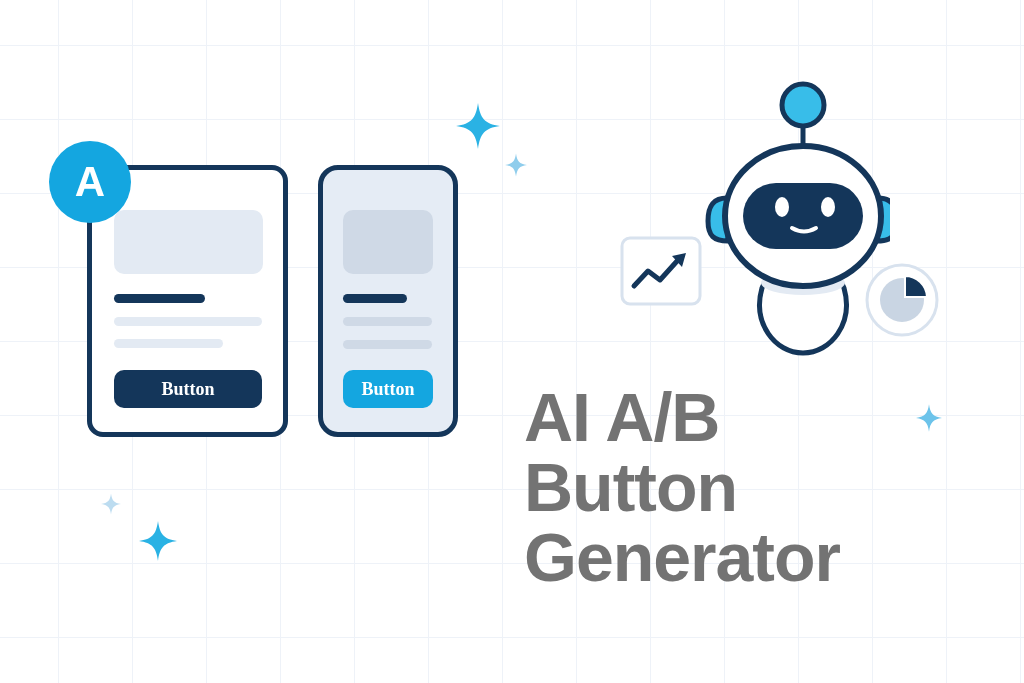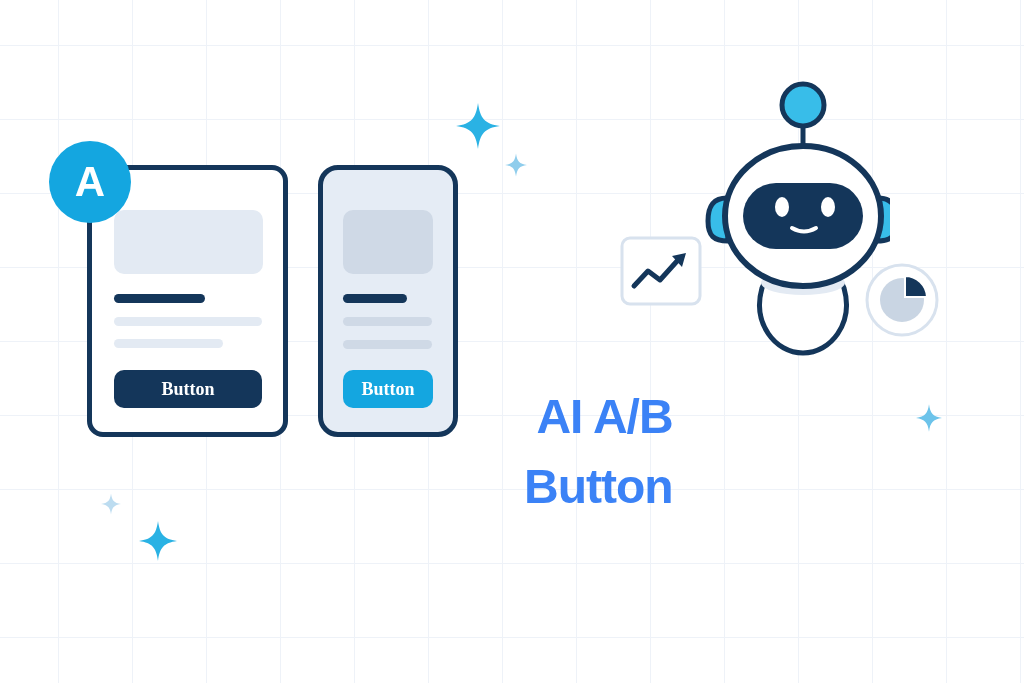--- a/index.html
+++ b/index.html
@@ -26,21 +26,21 @@
     position:absolute; border-radius:10px; color:#ffffff;
     font-weight:bold; font-size:18px; display:flex; align-items:center; justify-content:center;font-family:Liberation Serif, serif;
   }
   .badge {
     position:absolute; left:49px; top:141px; width:82px; height:82px; border-radius:50%;
     background:#14a6e0; color:#fff; font-weight:bold; font-size:42px;
     display:flex; align-items:center; justify-content:center;
   }
   .title {
     position:absolute; left:524px; top:382px;
-    color:#3b82f6; font-weight:bold; font-size:48px; line-height:70px; letter-spacing:-1px;text-align:right;
+    color:#737373; font-weight:bold; font-size:68px; line-height:70px; letter-spacing:-1px;
   }
   .title div { white-space:nowrap; }
 </style>
 </head>
 <body>
 
 <div class="card card-a">
   <div class="ph-img" style="left:22px;top:40px;width:149px;height:64px;background:#e3eaf3;"></div>
   <div class="bar" style="left:22px;top:124px;width:91px;background:#14365a;"></div>
   <div class="bar" style="left:22px;top:147px;width:148px;background:#e3eaf3;"></div>
@@ -102,13 +102,14 @@
 
   <ellipse cx="82" cy="129" rx="7" ry="10" fill="#ffffff"></ellipse>
   <ellipse cx="128" cy="129" rx="7" ry="10" fill="#ffffff"></ellipse>
 
   <path d="M92 150 Q104 157 116 150" fill="none" stroke="#ffffff" stroke-width="4" stroke-linecap="round"></path>
 </svg>
 
 <div class="title">
   <div>AI A/B</div>
   <div>Button</div>
+  <div>Generator</div>
 </div>
 
 </body></html>

